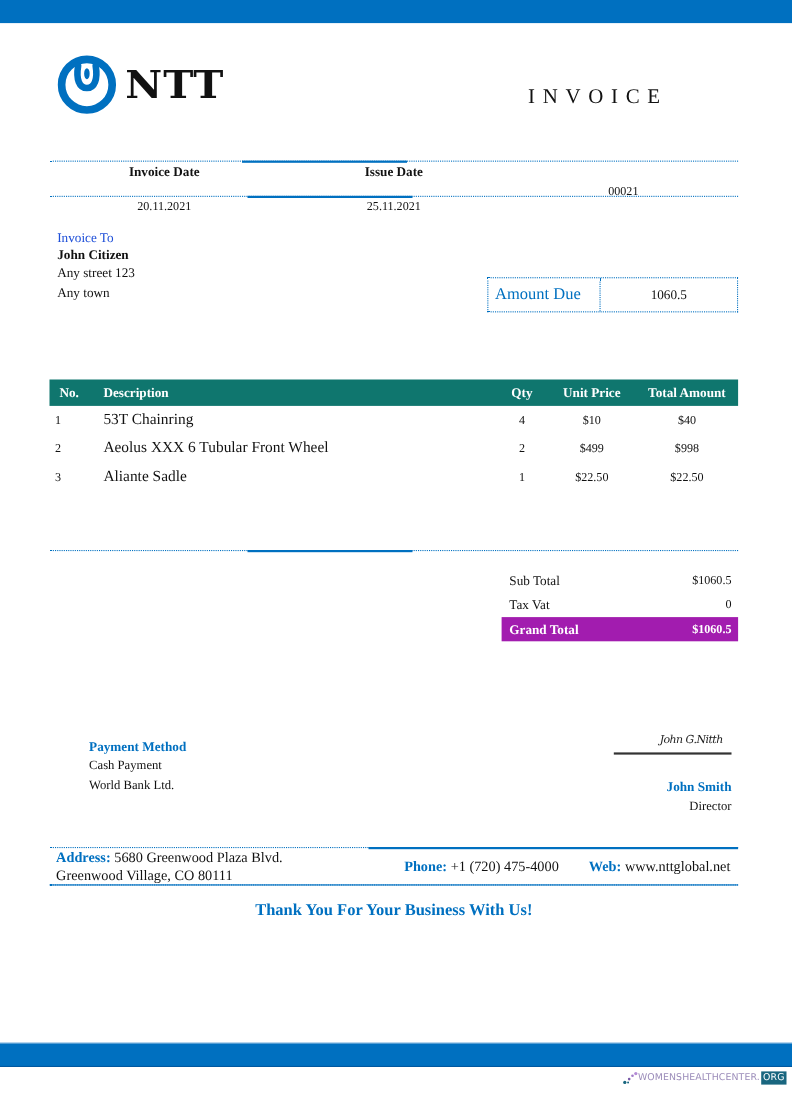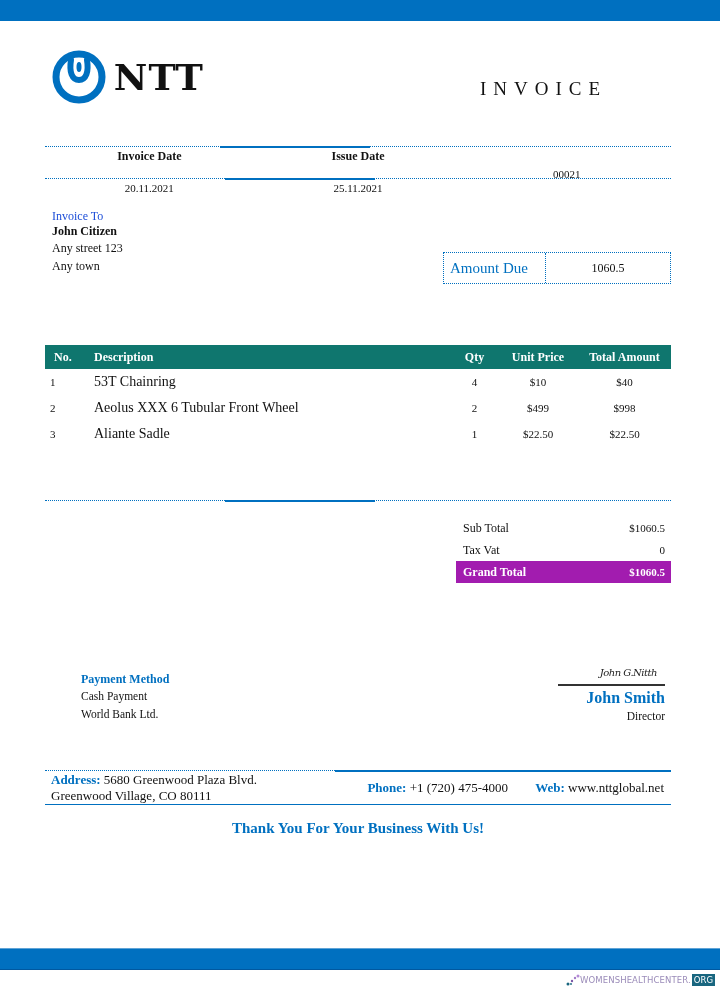--- a/index.html
+++ b/index.html
@@ -56,21 +56,21 @@
     .totals-row.grand { background: #a21caf; color: #fff; font-weight: bold; align-items: center; }
     .totals-row .tv { font-size: 11px; }
 
     .payment { left: 52px; top: 672px; margin-left: 29px; }
     .pay-label { color: #0070c0; font-weight: bold; font-size: 12px; line-height: 15px; }
     .pay-line { font-size: 11.5px; line-height: 18px; }
 
     .signature { left: 558px; top: 662px; width: 107px; text-align: right; }
     .sig-script { font-family: "DejaVu Serif", serif; font-style: italic; font-size: 10px; color: #222; height: 22px; line-height: 22px; text-align: right; padding-right: 8px; letter-spacing: -0.5px; }
     .sig-rule { width: 107px; height: 2px; background: #333; }
-    .sig-name { color: #0070c0; font-weight: bold; font-size: 16px; line-height: 18px; margin-top: 3px; }
+    .sig-name { color: #0070c0; font-weight: bold; font-size: 12px; line-height: 18px; margin-top: 20px; }
     .sig-title { font-size: 11.5px; line-height: 18px; font-weight: normal; }
 
     .contact { left: 45px; top: 770px; width: 626px; height: 36px; }
     .contact .dotline.top { top: 0; }
     .contact .dotline.bottom { top: 34px; }
     .contact-row { position: absolute; left: 0; top: 1px; width: 100%; height: 33px; display: flex; align-items: center; }
     .c-address { width: 287px; padding-left: 6px; font-size: 13px; line-height: 16px; }
     .c-label { color: #0070c0; font-weight: bold; }
     .c-phone { width: 176px; text-align: right; font-size: 13px; }
     .c-web { flex: 1; text-align: right; font-size: 13px; padding-right: 7px; }

